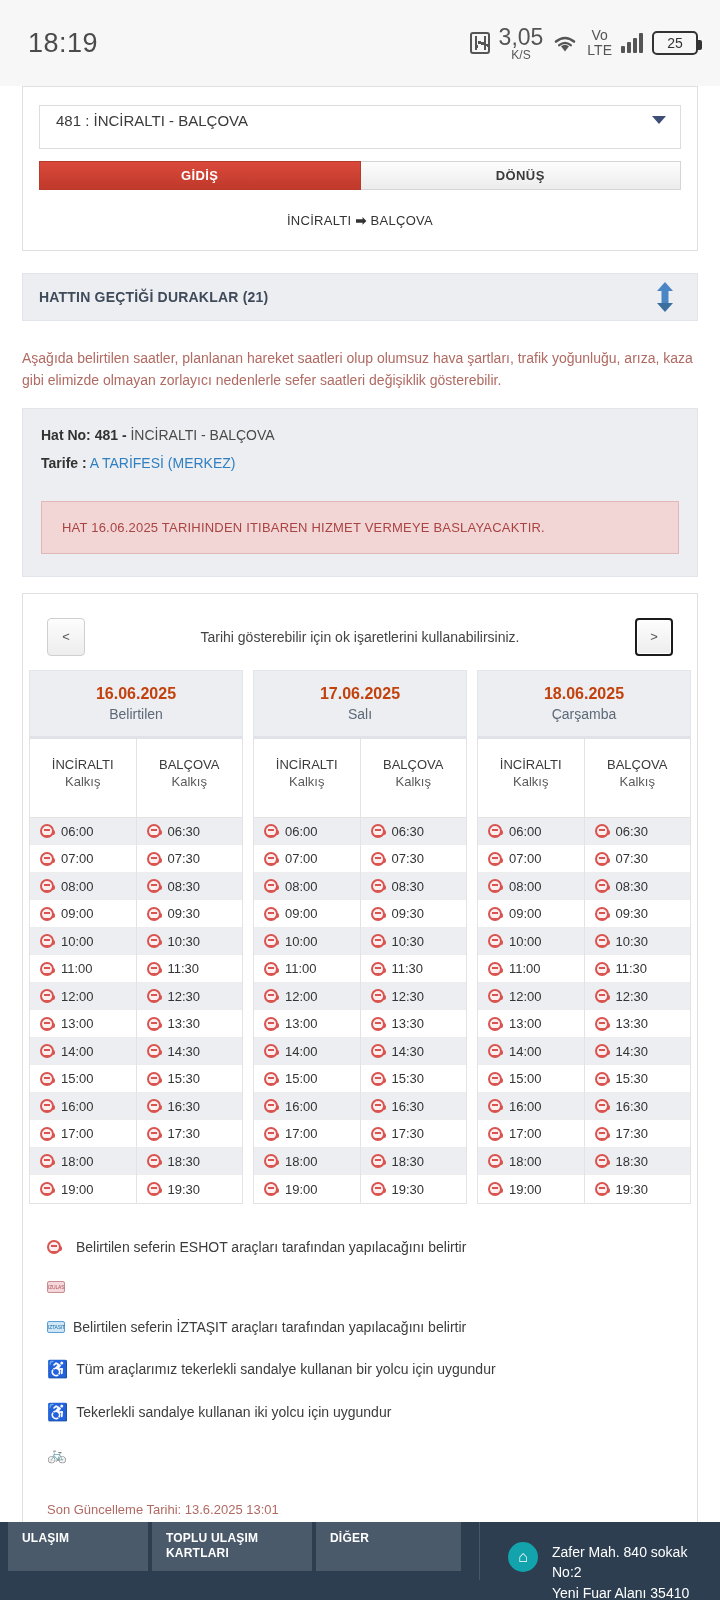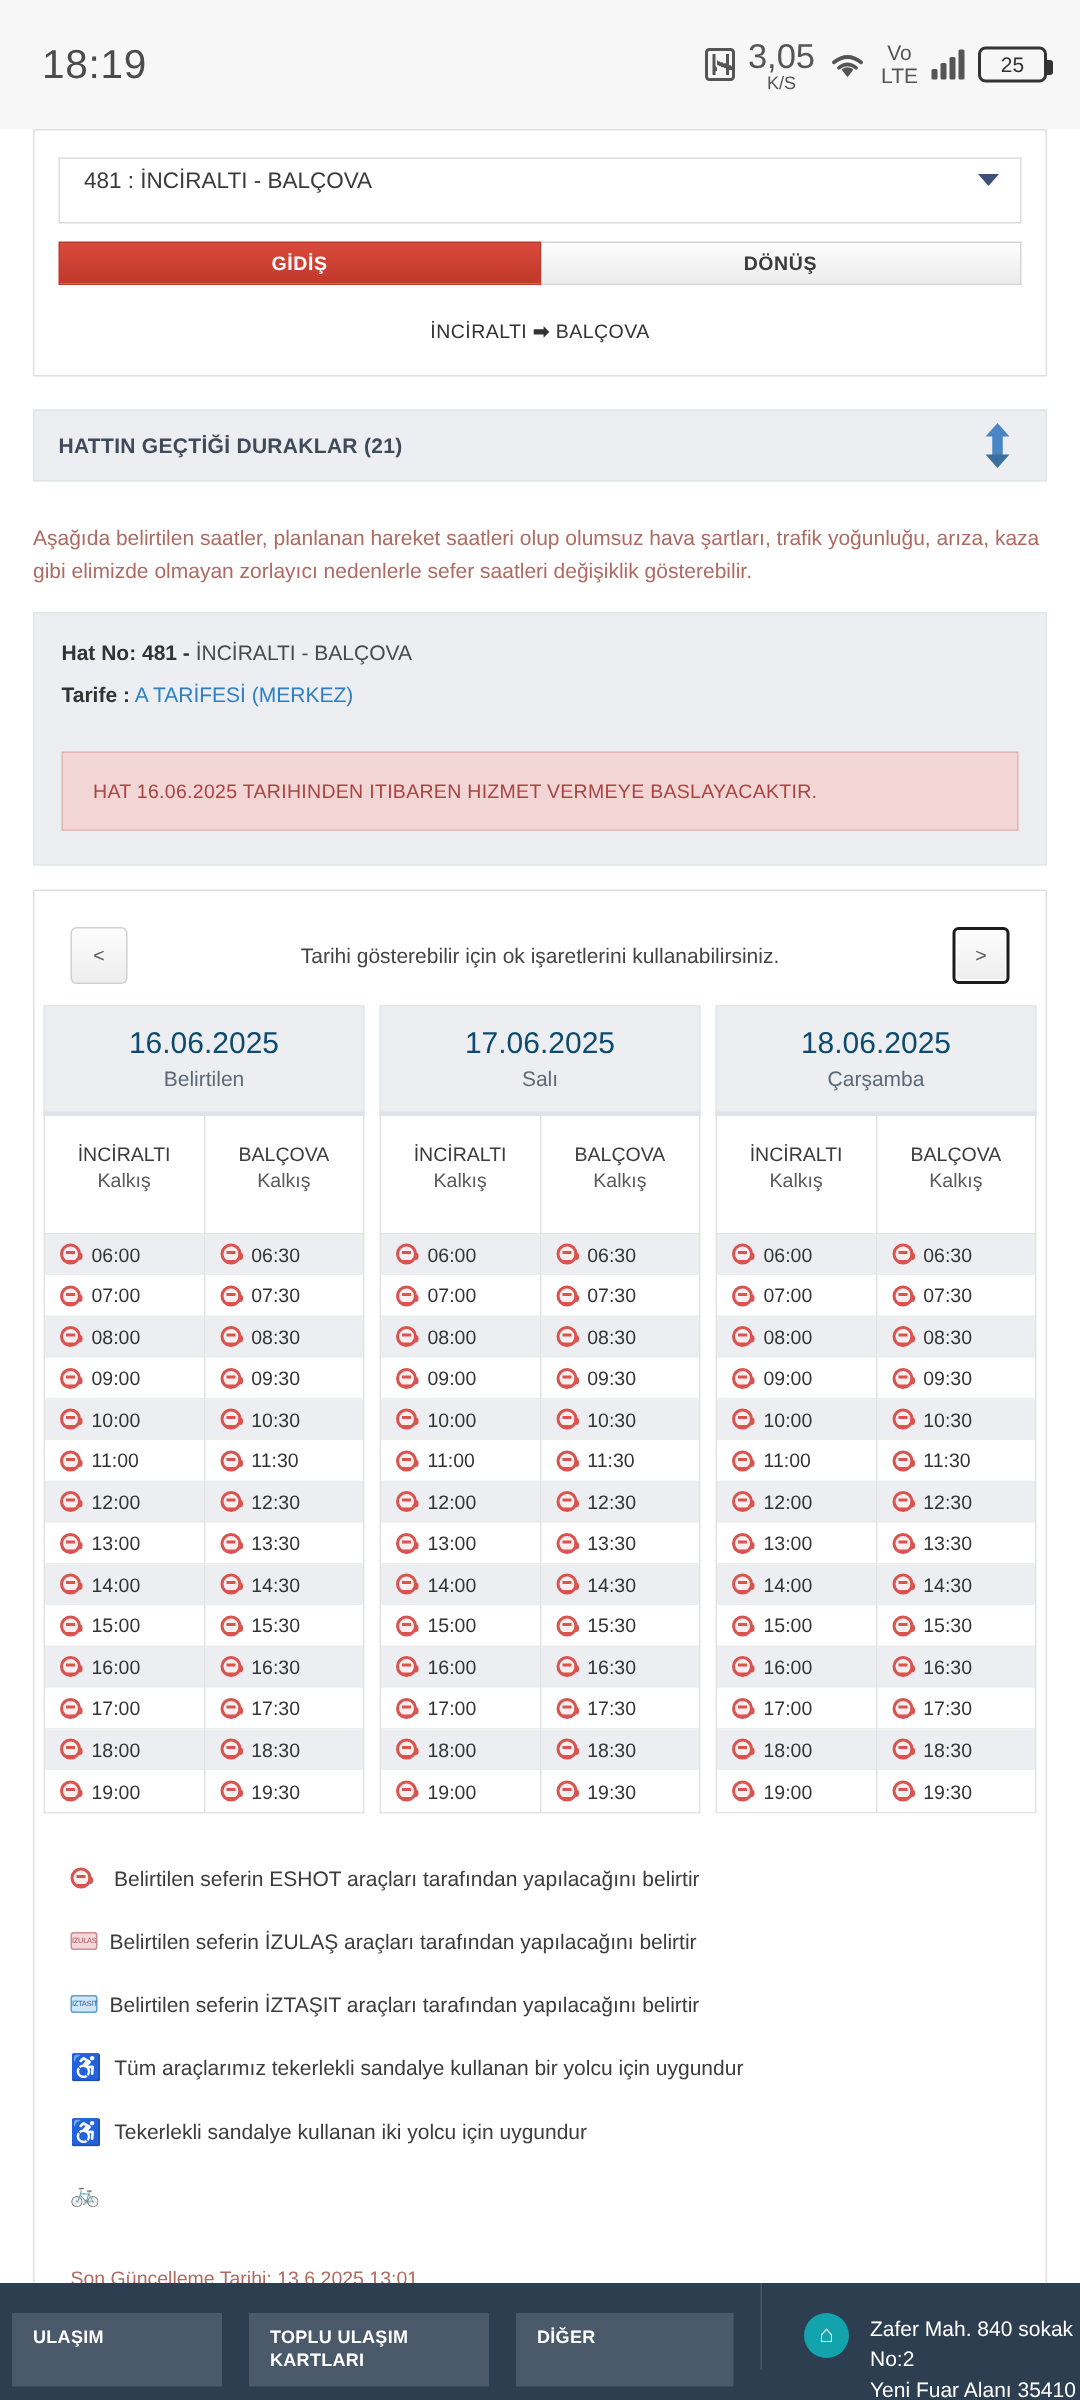--- a/index.html
+++ b/index.html
@@ -171,21 +171,21 @@
   .grid { display:flex; padding: 0 1px; }
   .daycol { flex:1 1 0; min-width:0; padding: 0 5px; }
   .daycol.partial { overflow:hidden; }
   .dayhead {
     background:#eceef1;
     border:1px solid #e2e5e9;
     border-bottom: 3px solid #dfe3e8;
     text-align:center;
     padding: 14px 0 14px;
   }
-  .dayhead .d { font-size:20px; font-weight:normal; color:#0c4a6e; }
+  .dayhead .d { font-size:16px; font-weight:bold; color:#c2410c; }
   .dayhead .w { font-size:14px; color:#5d6977; padding-top:3px; }
 
   .daytable {
     border:1px solid #e3e3e3; border-top:none;
     display:flex;
   }
   .dircol { flex:1 1 0; min-width:0; }
   .dircol + .dircol { border-left:1px solid #e3e3e3; }
   .dirhead {
     text-align:center;
@@ -243,21 +243,21 @@
     padding: 26px 24px 0;
     font-size:13px; color:#b06a62;
   }
 
   .footer {
     position:absolute; left:0; right:0; bottom:0;
     height:78px;
     background:#2c3e50;
     display:flex; align-items:flex-start;
   }
-  .f-left { display:flex; padding-left:8px; padding-top:20px; gap:18px; }
+  .f-left { display:flex; padding-left:8px; gap:4px; }
   .f-btn {
     background:#4a5a6b;
     color:#fff; font-size:12px; font-weight:bold;
     padding: 9px 14px 10px;
     line-height:1.25;
     letter-spacing:.2px;
   }
   .f-btn.w1 { width:140px; }
   .f-btn.w2 { width:160px; }
   .f-btn.w3 { width:145px; }
@@ -754,21 +754,20 @@
         </div>
       </div>
 
     <div class="legend" id="legend-list">
         <div class="leg-row">
           <span class="ico-eshot"></span>
           <span class="txt">Belirtilen seferin ESHOT araçları tarafından yapılacağını belirtir</span>
         </div>
         <div class="leg-row">
           <span class="ico-izulas">IZULAS</span>
-          <span class="txt">Belirtilen seferin İZULAŞ araçları tarafından yapılacağını belirtir</span>
         </div>
         <div class="leg-row">
           <span class="ico-iztasit">IZTASIT</span>
           <span class="txt">Belirtilen seferin İZTAŞIT araçları tarafından yapılacağını belirtir</span>
         </div>
         <div class="leg-row">
           <span class="ico-wheel1">♿</span>
           <span class="txt">Tüm araçlarımız tekerlekli sandalye kullanan bir yolcu için uygundur</span>
         </div>
         <div class="leg-row">

